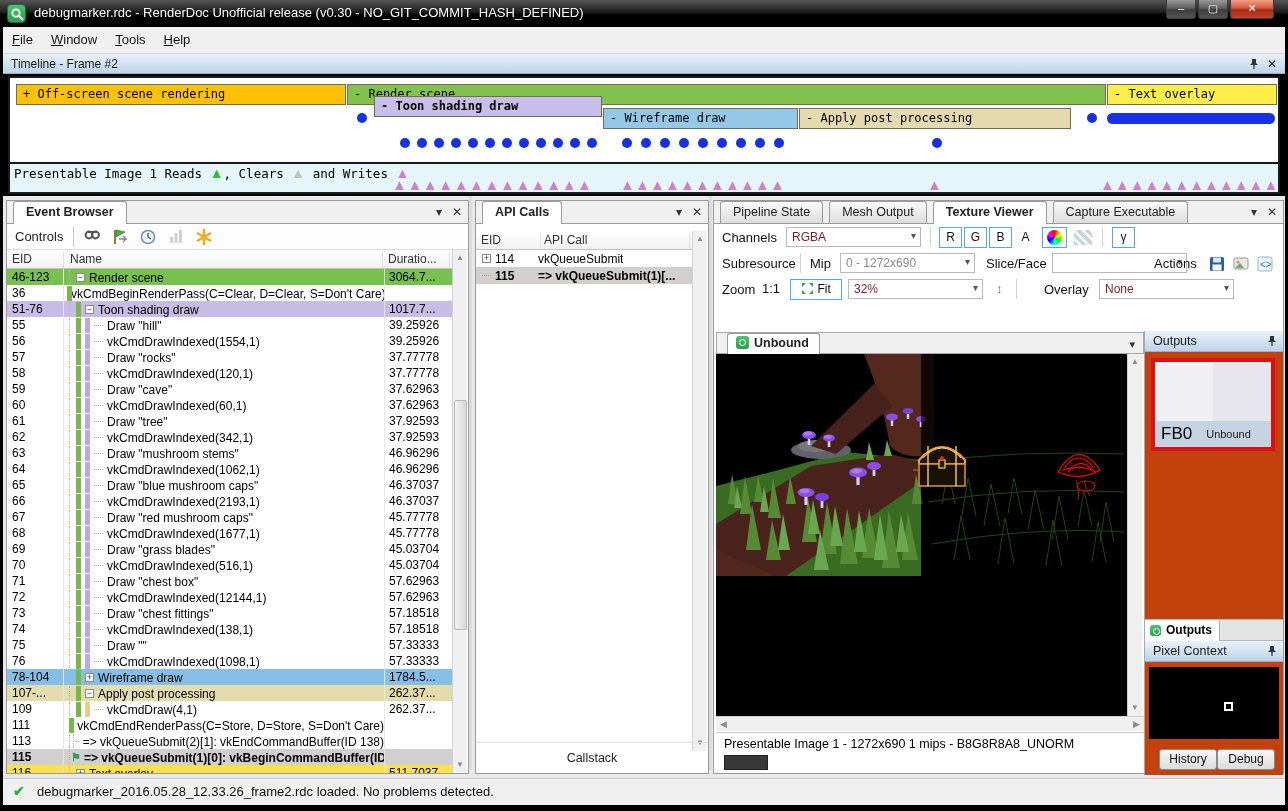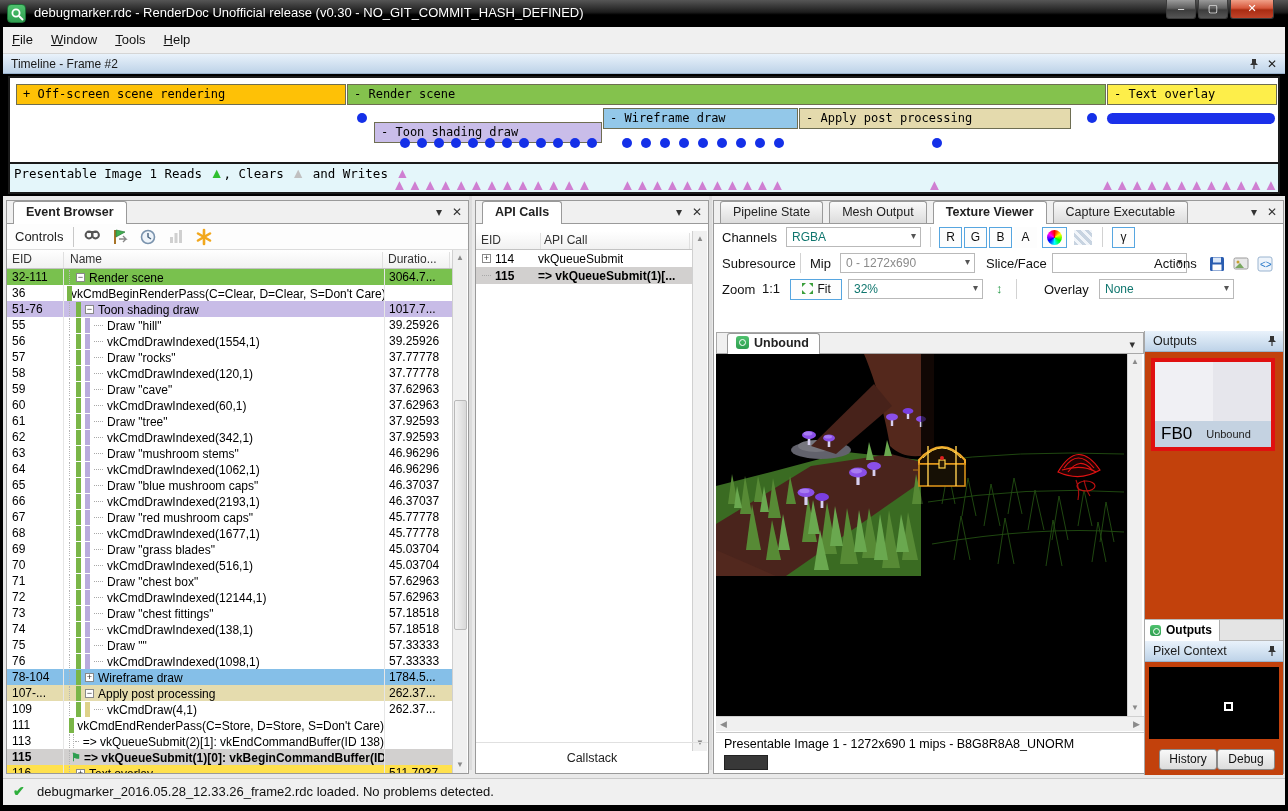--- a/index.html
+++ b/index.html
@@ -91,21 +91,21 @@
   .arow{position:relative;width:100%;height:17px;font-size:12px;white-space:nowrap;display:flex;align-items:center;}
   .arow.sel{background:#d2d0cf;font-weight:bold;}
   .arow .aeid{width:62px;padding-left:4px;display:flex;align-items:center;}
   #api-footer{position:absolute;left:0;bottom:8px;width:100%;text-align:center;font-size:12.5px;color:#222;}
   #api-footer-line{position:absolute;left:0;bottom:30px;width:100%;border-top:1px solid #e0e0e0;}
 
   
   #rp{left:710px;top:4px;width:571px;height:574px;}
   .tv-row{position:absolute;left:0;width:100%;height:25px;background:#fff;font-size:13px;color:#111;}
   .tv-lbl{position:absolute;top:5px;}
-  .dd{position:absolute;top:2px;height:20px;background:#fff;border:1px solid #b9b9b9;font-size:12px;padding:2px 0 0 5px;color:#0f766e;}
+  .dd{position:absolute;top:2px;height:20px;background:#fff;border:1px solid #b9b9b9;font-size:12px;padding:2px 0 0 5px;color:#7f1d1d;}
   .dd::after{content:"▾";position:absolute;right:4px;top:2px;font-size:10px;color:#555;}
   .dd.gray{color:#8a8a8a;}
   .chanbtn{position:absolute;top:2px;width:23px;height:21px;border:1px solid #57a6e0;background:#fdfdfd;
     font-size:12px;text-align:center;line-height:19px;color:#111;}
   .chanbtn.plain{border-color:transparent;}
   .vsep{position:absolute;top:2px;height:20px;border-left:1px solid #d2d2d2;}
   .wheel{width:15px;height:15px;border-radius:50%;margin:2px auto 0;
     background:conic-gradient(#f00,#ff0,#0f0,#0ff,#00f,#f0f,#f00);}
   .checker{position:absolute;top:5px;width:18px;height:15px;opacity:.55;
     background:repeating-linear-gradient(45deg,#9ab0c8 0 3px,#e8eef6 3px 6px);}
@@ -179,21 +179,21 @@
           <path d="M3 1h4v4l2 2H1l2-2z" fill="#333"></path>
           <rect x="4.4" y="7" width="1.2" height="4" fill="#333"></rect>
         </svg>
       <span>✕</span>
     </span>
   </div>
   <div id="tl-body">
       <div class="tl-bar mono" style="left: 337px; top: 6px; width: 759px; background: rgb(132, 194, 77);">- Render scene</div>
       <div class="tl-bar mono" style="left: 6px; top: 6px; width: 330px; background: rgb(254, 193, 6);">+ Off-screen scene rendering</div>
       <div class="tl-bar mono" style="left: 1097px; top: 6px; width: 170px; background: rgb(253, 238, 74);">- Text overlay</div>
-      <div class="tl-bar mono" style="left: 364px; top: 44px; width: 228px; background: rgb(201, 189, 233);">- Toon shading draw</div>
+      <div class="tl-bar mono" style="left: 364px; top: 18px; width: 228px; background: rgb(201, 189, 233); font-weight: bold;">- Toon shading draw</div>
       <div class="tl-bar mono" style="left: 593px; top: 30px; width: 195px; background: rgb(147, 200, 233);">- Wireframe draw</div>
       <div class="tl-bar mono" style="left: 789px; top: 30px; width: 272px; background: rgb(228, 218, 173);">- Apply post processing</div>
       <div class="tl-dot" style="left: 347px; top: 35px; background: rgb(20, 48, 232);"></div>
       <div class="tl-dot" style="left: 1077px; top: 35px; background: rgb(20, 48, 232);"></div>
       <div id="tl-pill" style="left: 1097px; top: 35px; width: 168px; background: rgb(27, 48, 234);"></div>
       <div class="tl-dot" style="left: 390px; top: 60px; background: rgb(20, 48, 232);"></div>
       <div class="tl-dot" style="left: 407px; top: 60px; background: rgb(20, 48, 232);"></div>
       <div class="tl-dot" style="left: 424px; top: 60px; background: rgb(20, 48, 232);"></div>
       <div class="tl-dot" style="left: 441px; top: 60px; background: rgb(20, 48, 232);"></div>
       <div class="tl-dot" style="left: 458px; top: 60px; background: rgb(20, 48, 232);"></div>
@@ -306,21 +306,21 @@
             </g>
           </svg>
       </div>
       <div id="eb-grid-header">
           <span class="col" style="left: 5px; width: 52px;">EID</span>
           <span class="col" style="left: 63px; width: 313px;">Name</span>
           <span class="col" style="left: 381px; width: 62px;">Duratio...</span>
         </div>
       <div id="eb-rows">
           <div class="erow t-green">
-            <div class="eid">32-111</div>
+            <div class="eid">46-123</div>
             <div class="nm">
               <span class="guide dot"></span>
               <span class="exp">−</span>
               <span>Render scene</span>
             </div>
             <div class="dur">3064.7...</div>
           </div>
           <div class="erow">
             <div class="eid">36</div>
             <div class="nm">

